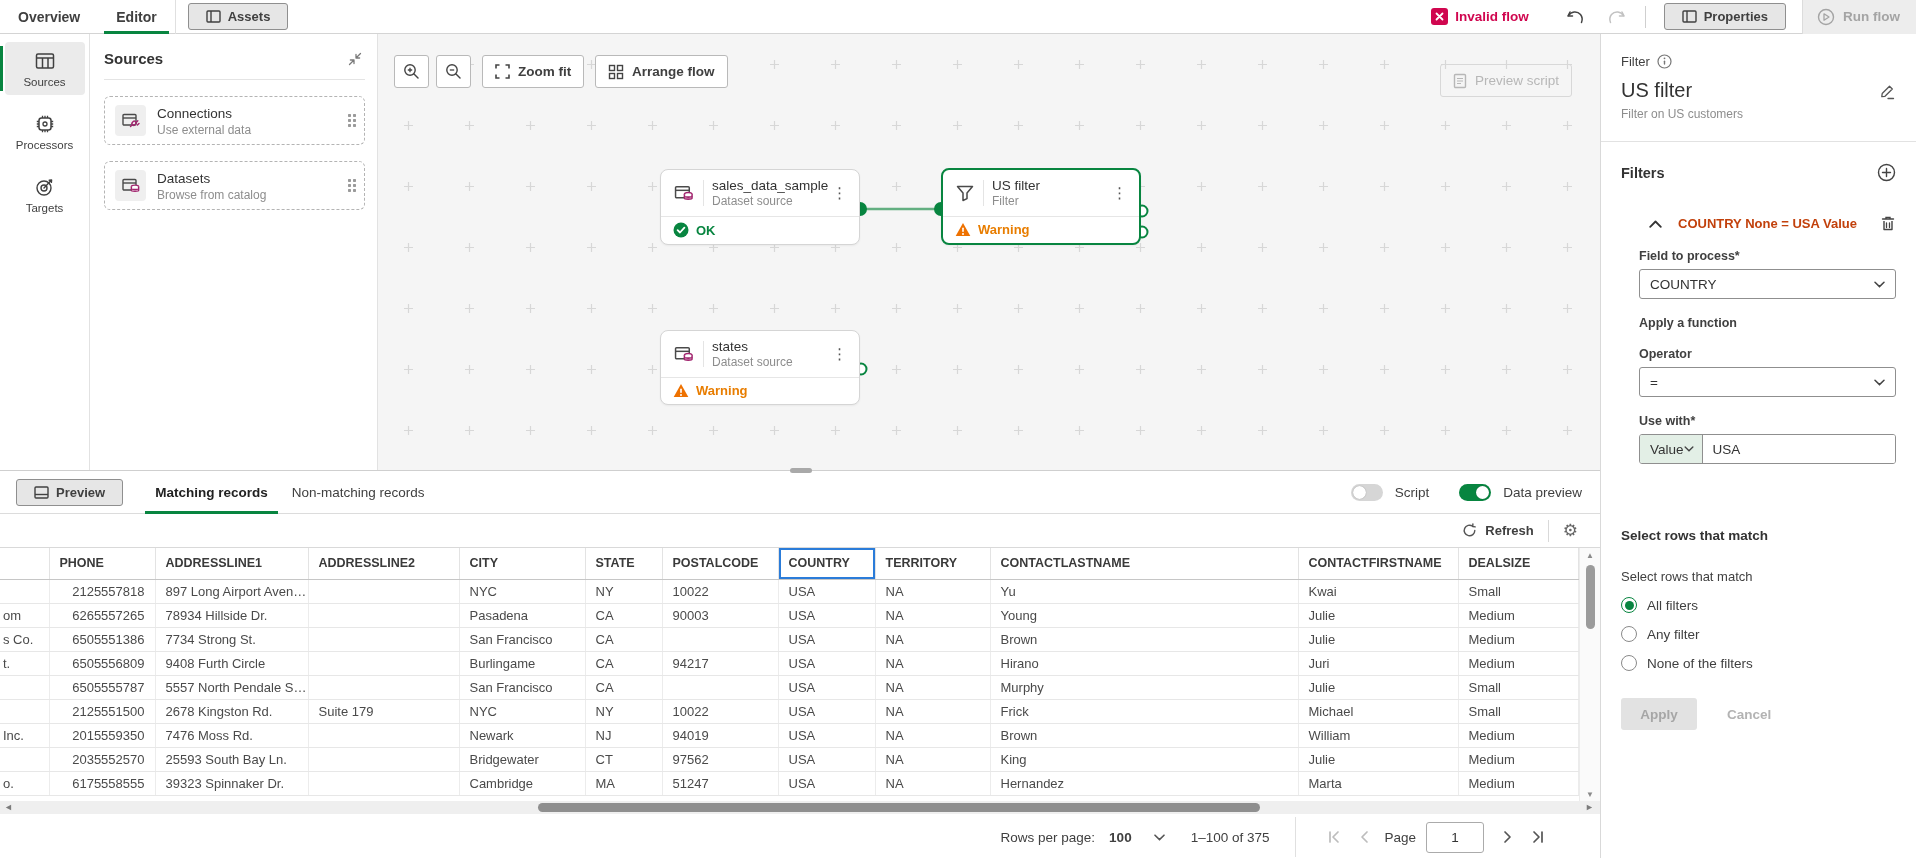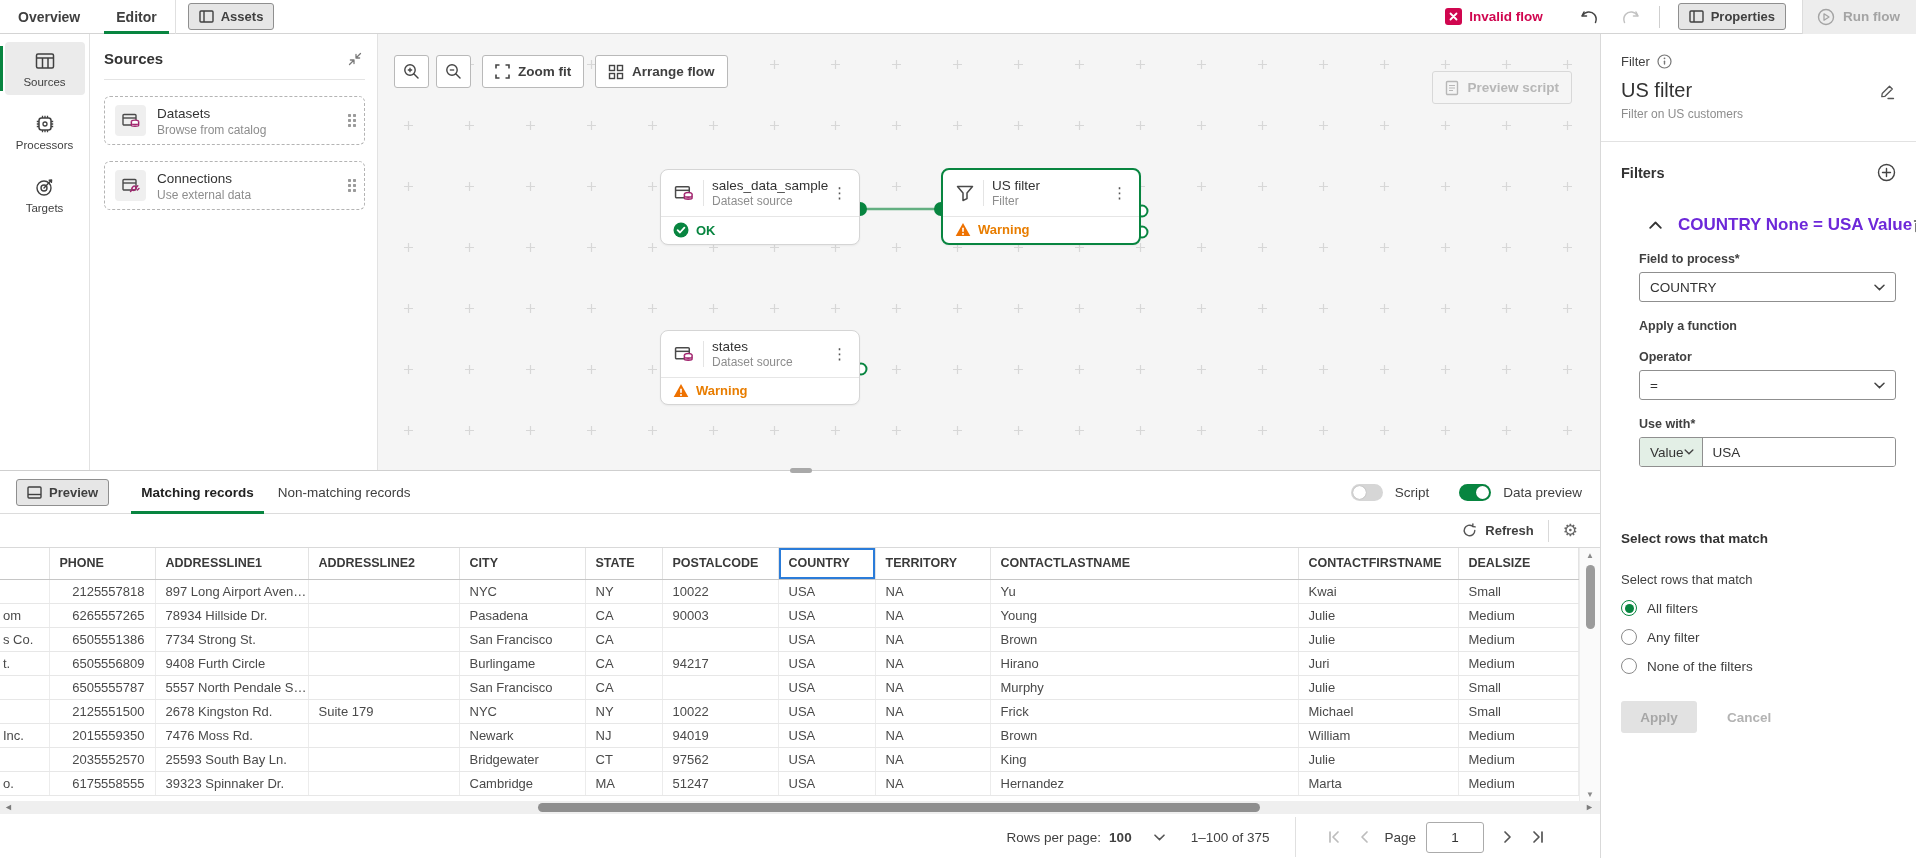--- a/index.html
+++ b/index.html
@@ -8,21 +8,21 @@
   svg { display:block; }
 
   
   .topbar { position:relative; height:34px; display:flex; align-items:center;
     border-bottom:1px solid #d4d4d4; background:#fff; }
   .tab { height:34px; display:flex; align-items:center; padding:0 18px;
     font-size:14px; font-weight:700; color:#404040; cursor:pointer; position:relative; }
   .tab.active::after { content:""; position:absolute; left:6px; right:6px; bottom:0;
     height:3px; background:#088540; }
   .topbar-vdiv { width:1px; height:34px; background:#e0e0e0; }
-  .btn { display:inline-flex; align-items:center; gap:7px; height:27px; padding:0 10px;
+  .btn { display:inline-flex; align-items:center; gap:7px; height:27px; padding:0 17px;
     border:1px solid #8f8f8f; border-radius:3px; background:#fff; font-size:13px;
     font-weight:700; color:#404040; cursor:pointer; font-family:inherit; }
   .btn.pressed { background:#e6e6e6; }
   .assets-btn { margin-left:12px; }
   .topbar-right { margin-left:auto; display:flex; align-items:center; height:34px; }
   .invalid-flow { display:flex; align-items:center; gap:7px; font-size:13.5px;
     font-weight:700; color:#d0064f; margin-right:26px; }
   .xbadge { width:17px; height:17px; border-radius:3px; background:#d0064f;
     display:flex; align-items:center; justify-content:center; }
   .icon-btn { background:none; border:none; padding:0 11px; cursor:pointer; height:34px;
@@ -65,23 +65,23 @@
     background-size:5px 5px; }
 
   
   .canvas { flex:1; position:relative; background:#f5f5f5; overflow:hidden; }
   .grid-svg { position:absolute; inset:0; }
   .cv-btn { position:absolute; top:21px; height:33px; background:#fff;
     border:1px solid #b9b9b9; border-radius:3px; display:flex; align-items:center;
     justify-content:center; gap:8px; font-size:13.5px; font-weight:700; color:#404040;
     cursor:pointer; padding:0 12px; }
   .cv-btn.sq { width:35px; padding:0; }
-  .preview-script { position:absolute; top:37px; right:28px; height:33px; background:none;
+  .preview-script { position:absolute; top:30px; right:28px; height:33px; background:none;
     border:1px solid #d8d8d8; border-radius:3px; display:flex; align-items:center; gap:8px;
-    padding:0 12px; font-size:13.5px; font-weight:700; color:#b7b7b7; }
+    padding:0 12px; font-size:13.5px; font-weight:400; color:#b7b7b7; }
 
   .node { position:absolute; width:200px; background:#fff; border:1px solid #d5d5d5;
     border-radius:8px; box-shadow:0 1px 2px rgba(0,0,0,.05); cursor:pointer; }
   .node.selected { border:2px solid #088540; }
   .node-title-row { display:flex; align-items:center; padding:8px 6px 8px 12px; gap:8px; }
   .node-icon-div { width:1px; height:26px; background:#e4e4e4; }
   .node-texts { flex:1; min-width:0; }
   .node-title { font-size:13.5px; color:#333; white-space:nowrap; }
   .node-sub { font-size:12px; color:#8d8d8d; margin-top:1px; }
   .kebab { font-size:15px; color:#555; padding:0 6px; cursor:pointer; letter-spacing:0; }
@@ -136,21 +136,21 @@
   .varrow { font-size:8px; color:#8a8a8a; padding:3px 0; }
   .vscroll .sp { flex:1; }
   .hscroll { height:13px; background:#efefef; position:relative; }
   .hthumb { position:absolute; top:2px; left:538px; width:722px; height:9px;
     background:#8f8f8f; border-radius:5px; }
   .harrow { position:absolute; top:1px; font-size:9px; color:#7c7c7c; }
 
   
   .pager { height:46px; display:flex; align-items:center; justify-content:flex-end;
     padding-right:46px; font-size:13.5px; color:#404040; gap:0; }
-  .pager .lbl { margin-right:8px; }
+  .pager .lbl { margin-right:14px; }
   .rpp { display:flex; align-items:center; gap:22px; font-weight:700; cursor:pointer;
     margin-right:26px; }
   .range { margin-right:26px; }
   .pg-div { width:1px; height:40px; background:#e0e0e0; margin-right:22px; }
   .pg-ico { padding:0 9px; background:none; border:none; cursor:pointer; display:flex;
     align-items:center; }
   .pg-word { margin:0 10px 0 6px; }
   .pg-input { width:58px; height:31px; border:1px solid #ababab; border-radius:3px;
     text-align:center; font-size:13.5px; font-family:inherit; color:#333; margin-right:10px; }
 
@@ -160,21 +160,21 @@
   .p-type { display:flex; align-items:center; gap:7px; font-size:13px; color:#404040; }
   .p-title-row { display:flex; align-items:flex-start; justify-content:space-between;
     margin-top:10px; }
   .p-title { font-size:20px; color:#333; }
   .p-sub { font-size:12px; color:#8d8d8d; margin-top:5px; }
   .p-div { height:1px; background:#e2e2e2; margin:20px -20px 0; }
   .p-filters-row { display:flex; align-items:center; justify-content:space-between;
     margin-top:21px; }
   .p-filters { font-size:14.5px; font-weight:700; color:#333; }
   .rule-row { display:flex; align-items:center; margin-top:33px; padding-left:28px; }
-  .rule-txt { font-size:17px; font-weight:700; color:#6d28d9; margin-left:16px; flex:1;
+  .rule-txt { font-size:13px; font-weight:700; color:#c2410c; margin-left:16px; flex:1;
     white-space:nowrap; }
   .fgroup { padding-left:18px; }
   .flabel { font-size:12.5px; font-weight:700; color:#404040; margin:17px 0 6px; }
   .fselect { height:30px; border:1px solid #8f8f8f; border-radius:3px; display:flex;
     align-items:center; padding:0 10px; font-size:13.5px; color:#333; cursor:pointer;
     background:#fff; justify-content:space-between; }
   .usewith { height:30px; border:1px solid #8f8f8f; border-radius:3px; display:flex;
     overflow:hidden; }
   .uw-mode { width:72px; background:#e3efe6; border-right:1px solid #8f8f8f; display:flex;
     align-items:center; justify-content:space-between; padding:0 8px 0 10px; font-size:13.5px;
@@ -294,49 +294,49 @@
                 <path d="M2.5 13.5 L7 9 M7 9 V12.6 M7 9 H3.4" fill="none" stroke="#7a7a7a" stroke-width="1.3" stroke-linecap="round"></path>
               </svg>
       </span>
     </div>
 
     <div class="src-card">
       <span class="card-ico">
         <svg width="20" height="18" viewBox="0 0 20 18">
                 <rect x="2" y="2.5" width="13" height="10.5" rx="1" fill="none" stroke="#4a4a4a" stroke-width="1.4"></rect>
                 <line x1="2" y1="6" x2="15" y2="6" stroke="#4a4a4a" stroke-width="1.4"></line>
+                <g stroke="#a1246e" stroke-width="1.4" fill="none" stroke-linecap="round">
+                  <path d="M9.5 14.5 l2-2"></path>
+                  <rect x="11" y="9.5" width="4" height="3.4" rx="1" transform="rotate(-45 13 11.2)"></rect>
+                  <path d="M15.2 10.4 l1.6-1.6 M16.4 13 l1.6-1.6"></path>
+                </g>
+              </svg>
+      </span>
+      <span class="card-txt">
+        <span class="card-title">Connections</span>
+        <div class="card-sub">Use external data</div>
+      </span>
+      <span class="drag-dots"></span>
+    </div>
+
+    <div class="src-card">
+      <span class="card-ico">
+        <svg width="20" height="18" viewBox="0 0 20 18">
+                <rect x="2" y="2.5" width="13" height="10.5" rx="1" fill="none" stroke="#4a4a4a" stroke-width="1.4"></rect>
+                <line x1="2" y1="6" x2="15" y2="6" stroke="#4a4a4a" stroke-width="1.4"></line>
                 <g>
                   <ellipse cx="14" cy="9.8" rx="3.6" ry="1.7" fill="#fff" stroke="#a1246e" stroke-width="1.4"></ellipse>
                   <path d="M10.4 9.8 V13.6 C10.4 14.6 17.6 14.6 17.6 13.6 V9.8" fill="#fff" stroke="#a1246e" stroke-width="1.4"></path>
                   <path d="M10.4 11.7 C10.4 12.7 17.6 12.7 17.6 11.7" fill="none" stroke="#a1246e" stroke-width="1.4"></path>
                 </g>
               </svg>
       </span>
       <span class="card-txt">
         <span class="card-title">Datasets</span>
         <div class="card-sub">Browse from catalog</div>
-      </span>
-      <span class="drag-dots"></span>
-    </div>
-
-    <div class="src-card">
-      <span class="card-ico">
-        <svg width="20" height="18" viewBox="0 0 20 18">
-                <rect x="2" y="2.5" width="13" height="10.5" rx="1" fill="none" stroke="#4a4a4a" stroke-width="1.4"></rect>
-                <line x1="2" y1="6" x2="15" y2="6" stroke="#4a4a4a" stroke-width="1.4"></line>
-                <g stroke="#a1246e" stroke-width="1.4" fill="none" stroke-linecap="round">
-                  <path d="M9.5 14.5 l2-2"></path>
-                  <rect x="11" y="9.5" width="4" height="3.4" rx="1" transform="rotate(-45 13 11.2)"></rect>
-                  <path d="M15.2 10.4 l1.6-1.6 M16.4 13 l1.6-1.6"></path>
-                </g>
-              </svg>
-      </span>
-      <span class="card-txt">
-        <span class="card-title">Connections</span>
-        <div class="card-sub">Use external data</div>
       </span>
       <span class="drag-dots"></span>
     </div>
   </aside>
 
   <div class="canvas">
     <svg class="grid-svg" width="100%" height="100%">
       <defs>
         <pattern id="plusgrid" width="61" height="61" patternUnits="userSpaceOnUse">
           <path d="M30.5 26 V35 M26 30.5 H35" stroke="#d7d7d7" stroke-width="1.2"></path>

